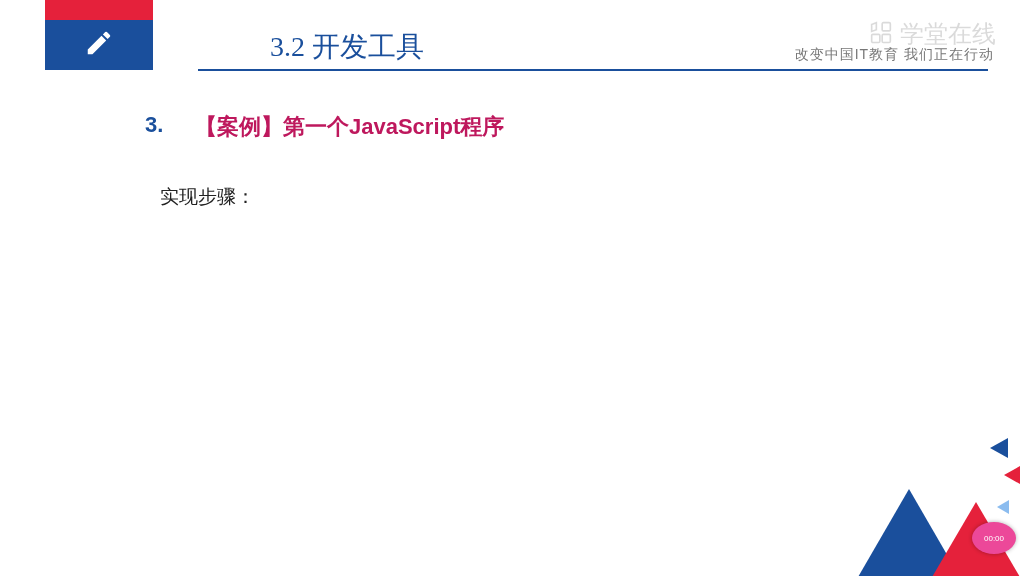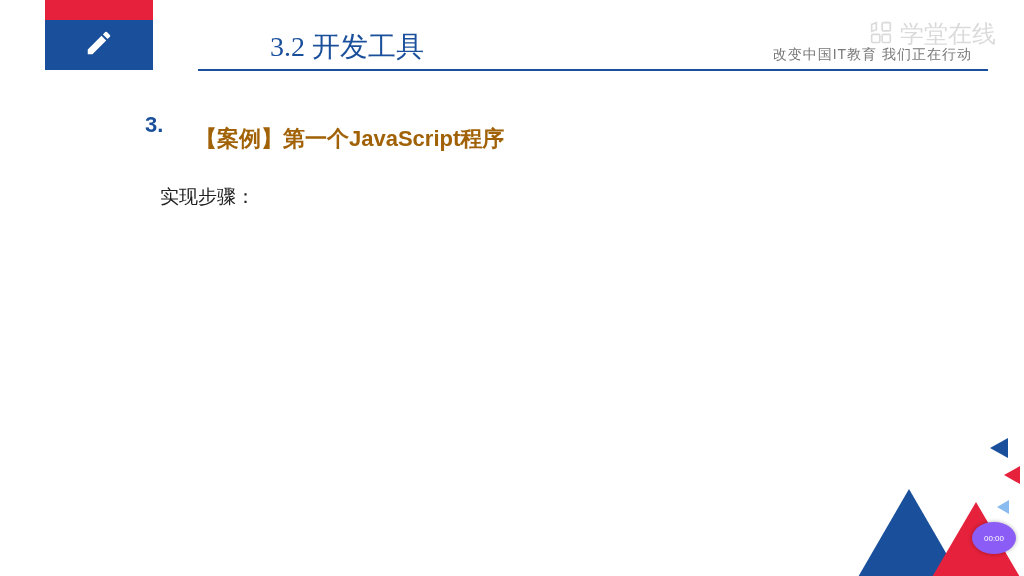--- a/index.html
+++ b/index.html
@@ -36,21 +36,21 @@
       top: 28px;
       left: 270px;
       font-size: 28px;
       color: #1a4f9c;
       font-weight: 400;
       font-family: Liberation Serif, serif;
     }
     .subtitle {
       position: absolute;
       top: 46px;
-      right: 52px;
+      right: 30px;
       font-size: 14px;
       color: #777;
       letter-spacing: 1px;
     }
     .hr-line {
       position: absolute;
       top: 69px;
       left: 198px;
       right: 36px;
       height: 2px;
@@ -70,25 +70,25 @@
     .section-num {
       position: absolute;
       top: 112px;
       left: 145px;
       font-size: 22px;
       font-weight: 700;
       color: #1a4f9c;
     }
     .section-title {
       position: absolute;
-      top: 124px;
+      top: 112px;
       left: 195px;
       font-size: 22px;
       font-weight: 700;
-      color: #a16207;
+      color: #be185d;
     }
     .body-text {
       position: absolute;
       top: 184px;
       left: 160px;
       font-size: 19px;
       color: #222;
       font-family: Liberation Mono, monospace;
     }
     
@@ -138,21 +138,21 @@
       border-right: 12px solid #5aa0e8;
       opacity: 0.7;
     }
     .timestamp-bubble {
       position: absolute;
       bottom: 22px;
       right: 8px;
       width: 44px;
       height: 32px;
       border-radius: 50%;
-      background: #8b5cf6;
+      background: #ec4899;
       display: flex;
       align-items: center;
       justify-content: center;
       font-size: 8px;
       color: #fff;
       box-shadow: 0 0 4px rgba(0,0,0,0.3);
       z-index: 10;
     }
   </style>
 </head>

